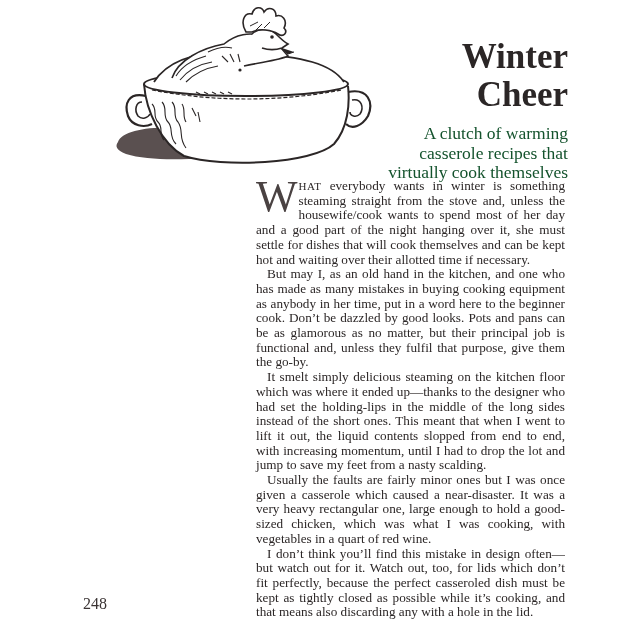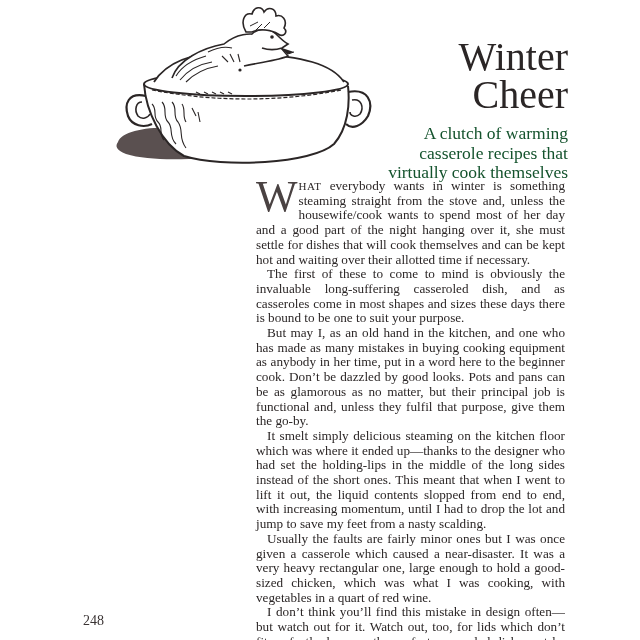--- a/index.html
+++ b/index.html
@@ -1,26 +1,26 @@
 <!DOCTYPE html>
 <html><head>
 <meta charset="utf-8">
 <style>
   html, body { margin: 0; padding: 0; background: #ffffff; }
   body { width: 640px; height: 640px; position: relative; overflow: hidden; font-family: "Liberation Serif", "DejaVu Serif", serif; color: #2a2525; }
   .illustration { position: absolute; left: 112px; top: 4px; width: 262px; height: 166px; }
   .title-block { position: absolute; left: 372px; top: 38px; width: 196px; text-align: right; }
-  .title { font-size: 40px; line-height: 38px; margin: 0; font-weight: normal; letter-spacing: 0px; color: #2b2626; }
+  .title { font-size: 35px; line-height: 38px; margin: 0; font-weight: bold; letter-spacing: 0px; color: #2b2626; }
   .subtitle { font-size: 17.5px; line-height: 19.5px; margin-top: 10px; color: #14532d; }
   .body-text { position: absolute; left: 256px; top: 178px; width: 309px; font-size: 13.2px; line-height: 14.7px; text-align: justify; color: #2b2626; }
   .body-text p { margin: 0; text-indent: 11px; }
   .body-text p.first { text-indent: 0; }
   .dropcap { float: left; font-size: 44px; line-height: 34px; margin: 2px 1px 0 0; color: #4a4242; }
   .smallcaps { font-variant: small-caps; font-size: 16px; letter-spacing: 0.5px; }
-  .folio { position: absolute; left: 83px; top: 613px; font-size: 14px; color: #3a3333; }
+  .folio { position: absolute; left: 83px; top: 595px; font-size: 16px; color: #3a3333; }
 </style>
 </head>
 <body>
 
 <div class="illustration">
   <svg viewBox="0 0 262 166" width="262" height="166">
 
     <path d="M6,138 C10,126 40,122 70,124 L120,150 C90,156 40,158 14,150 C4,146 3,142 6,138 Z" fill="#5a5050"></path>
 
     <path d="M32,80 C34,108 50,140 72,152 C110,164 200,160 222,140 C236,124 238,100 236,82" fill="#fff" stroke="#2b2626" stroke-width="2"></path>
@@ -62,21 +62,20 @@
   </svg>
 </div>
 
 <div class="title-block">
   <h1 class="title">Winter Cheer</h1>
   <div class="subtitle">A clutch of warming casserole recipes that virtually cook themselves</div>
 </div>
 
 <div class="body-text">
   <p class="first"><span class="dropcap">W</span><span class="smallcaps">hat</span><span> everybody wants in winter is something steaming straight from the stove and, unless the housewife/cook wants to spend most of her day and a good part of the night hanging over it, she must settle for dishes that will cook themselves and can be kept hot and waiting over their allotted time if necessary.</span></p>
-  <p>The first of these to come to mind is obviously the invaluable long-suffering casseroled dish, and as casseroles come in most shapes and sizes these days there is bound to be one to suit your purpose.</p>
   <p>But may I, as an old hand in the kitchen, and one who has made as many mistakes in buying cooking equipment as anybody in her time, put in a word here to the beginner cook. Don’t be dazzled by good looks. Pots and pans can be as glamorous as no matter, but their principal job is functional and, unless they fulfil that purpose, give them the go-by.</p>
   <p>It smelt simply delicious steaming on the kitchen floor which was where it ended up—thanks to the designer who had set the holding-lips in the middle of the long sides instead of the short ones. This meant that when I went to lift it out, the liquid con­tents slopped from end to end, with increasing momentum, until I had to drop the lot and jump to save my feet from a nasty scalding.</p>
   <p>Usually the faults are fairly minor ones but I was once given a casserole which caused a near-disaster. It was a very heavy rec­tangular one, large enough to hold a good-sized chicken, which was what I was cooking, with vegetables in a quart of red wine.</p>
   <p>I don’t think you’ll find this mistake in design often—but watch out for it. Watch out, too, for lids which don’t fit perfectly, because the perfect casseroled dish must be kept as tightly closed as possible while it’s cooking, and that means also discarding any with a hole in the lid.</p>
 
 </div>
 
 <div class="folio">248</div>
 
 </body></html>

